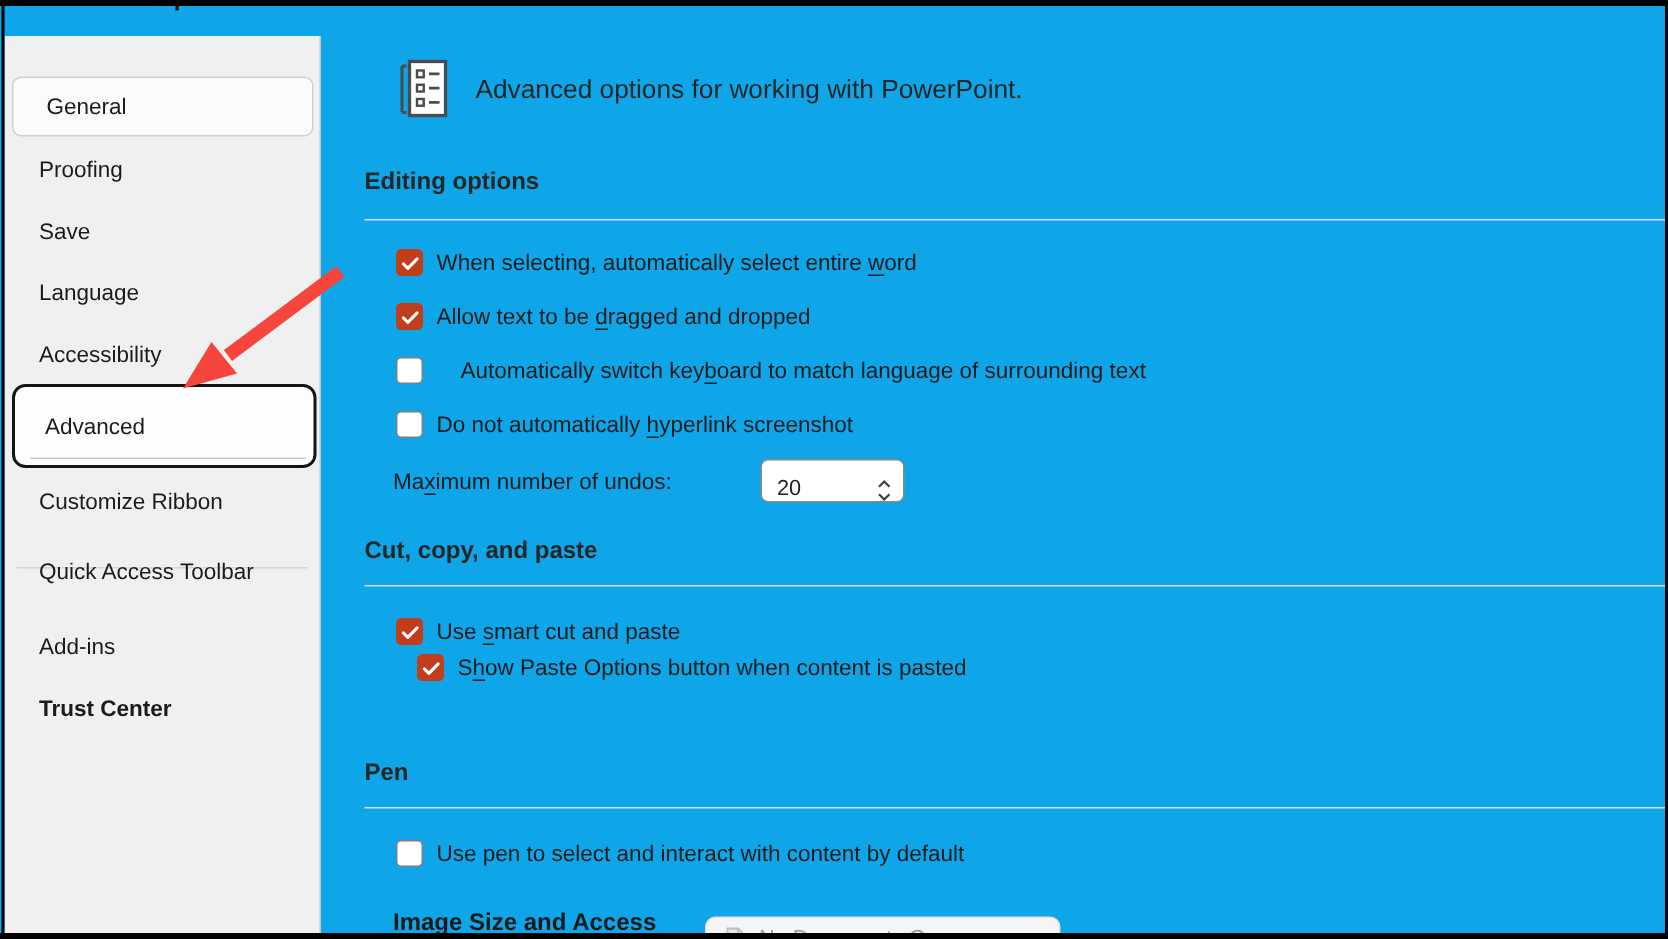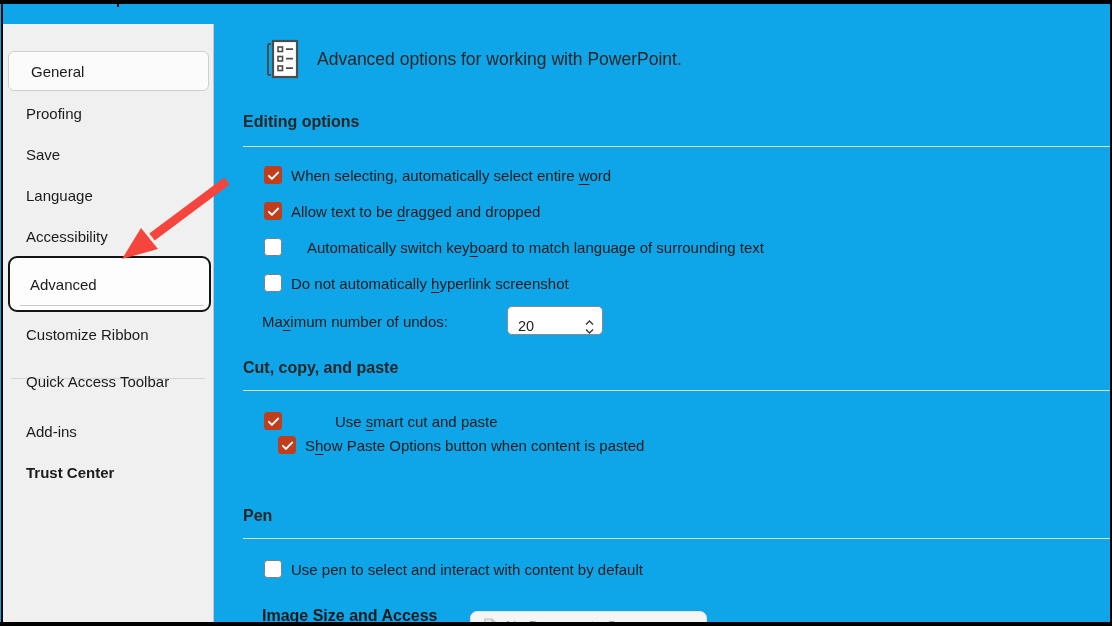--- a/index.html
+++ b/index.html
@@ -151,21 +151,21 @@
             <svg width="9" height="6" viewBox="0 0 9 6">
               <path d="M1 4.5 L4.5 1 L8 4.5" fill="none" stroke="#3a3a3a" stroke-width="1.4"></path>
             </svg>
             <svg width="9" height="6" viewBox="0 0 9 6">
               <path d="M1 1.5 L4.5 5 L8 1.5" fill="none" stroke="#3a3a3a" stroke-width="1.4"></path>
             </svg>
           </span>
         </div>
         <div class="section-heading" style="top: 359px;">Cut, copy, and paste</div>
         <div class="hrule" style="top: 390px;"></div>
-        <div class="cb-row" style="top: 410px; gap: 44px;">
+        <div class="cb-row" style="top: 410px;">
           <span class="cb checked">
             <svg viewBox="0 0 18 18" width="15" height="15">
               <path d="M3.5 9.5l3.6 3.6L14.5 5.5" fill="none" stroke="#fff" stroke-width="2.4" stroke-linecap="round" stroke-linejoin="round"></path>
             </svg>
           </span>
           <span class="cb-label">Use <u>s</u>mart cut and paste</span>
         </div>
         <div class="cb-row" style="top: 434px; padding-left: 14px;">
           <span class="cb checked">
             <svg viewBox="0 0 18 18" width="15" height="15">

